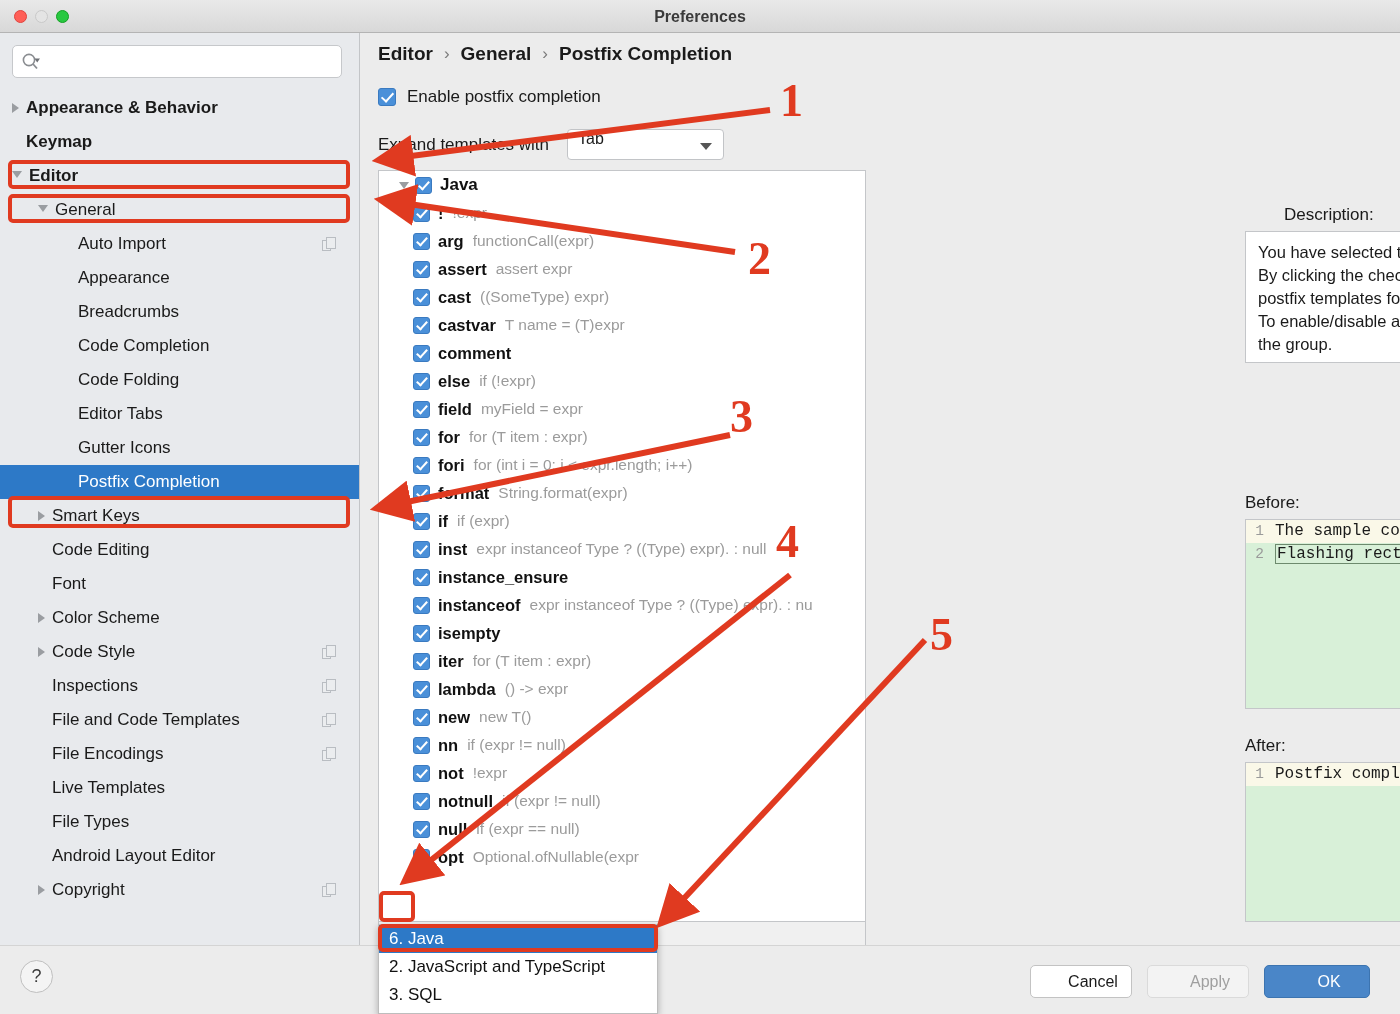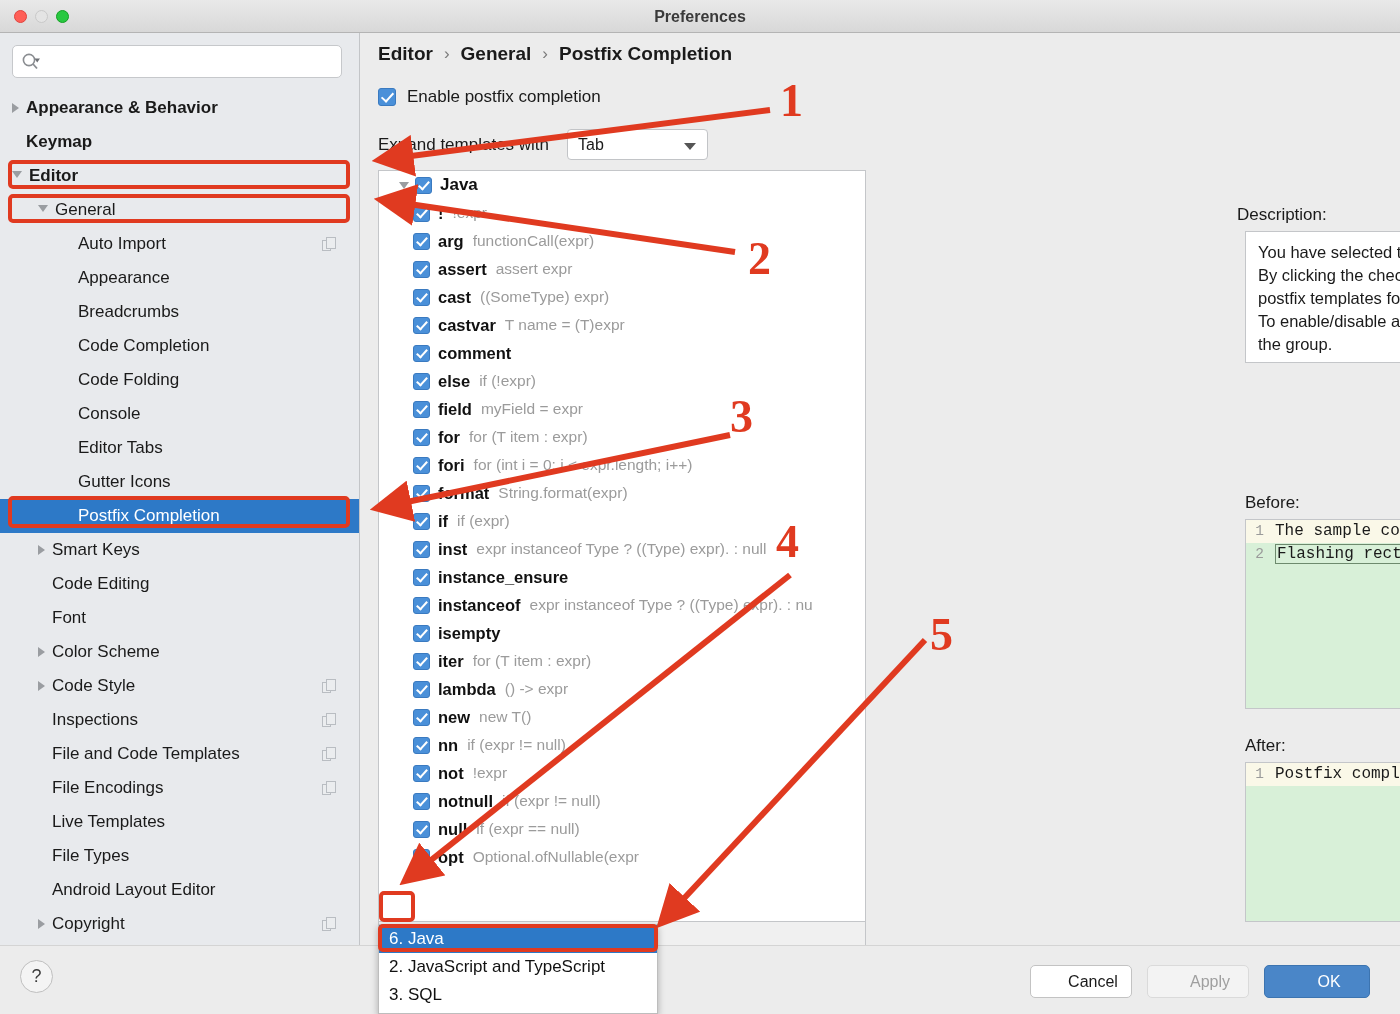--- a/index.html
+++ b/index.html
@@ -101,22 +101,22 @@
 
   .enable-row {
     position: absolute; left: 17px; top: 54px; display: flex; align-items: center; gap: 11px;
     font-size: 17px; color: #1a1a1a;
   }
   .expand-row {
     position: absolute; left: 17px; top: 96px; display: flex; align-items: center; gap: 18px;
     font-size: 17px; color: #1a1a1a;
   }
   .combo {
-    width: 141px; height: 31px; background: #fff; border: 1px solid #c2c4c7; border-radius: 4px;
-    display: flex; align-items: center; padding: 0 10px; font-size: 16px; position: relative;
+    width: 157px; height: 31px; background: #fff; border: 1px solid #c2c4c7; border-radius: 4px;
+    display: flex; align-items: flex-start; padding: 0 10px; font-size: 16px; position: relative;
   }
   .combo .caret {
     position: absolute; right: 11px; top: 13px; width: 0; height: 0;
     border-left: 6px solid transparent; border-right: 6px solid transparent; border-top: 7px solid #555;
   }
 
   
   .listbox {
     position: absolute; left: 17px; top: 137px; width: 488px; height: 752px;
     background: #fff; border: 1px solid #c4c6c9; overflow: hidden;
@@ -263,24 +263,20 @@
         <div class="row">
           <span class="arrow none" style="margin-left: 64px;"></span>
           <span class="label">Code Completion</span>
         </div>
         <div class="row">
           <span class="arrow none" style="margin-left: 64px;"></span>
           <span class="label">Code Folding</span>
         </div>
         <div class="row">
           <span class="arrow none" style="margin-left: 64px;"></span>
-          <span class="label">Console</span>
-        </div>
-        <div class="row">
-          <span class="arrow none" style="margin-left: 64px;"></span>
           <span class="label">Editor Tabs</span>
         </div>
         <div class="row">
           <span class="arrow none" style="margin-left: 64px;"></span>
           <span class="label">Gutter Icons</span>
         </div>
         <div class="row selected">
           <span class="arrow none" style="margin-left: 64px;"></span>
           <span class="label">Postfix Completion</span>
         </div>
@@ -506,21 +502,21 @@
         </div>
       </div>
 
     <div class="toolbar">
       <span class="tb-btn">+</span>
       <span class="tb-btn dis">−</span>
       <span class="tb-btn dis">✎</span>
       <span class="tb-btn dis">⧉</span>
     </div>
 
-    <div class="panel-label" style="left:876px; top:172px;">Description:</div>
+    <div class="panel-label" style="left:923px; top:172px;">Description:</div>
     <div class="descbox">You have selected the postfix completion language.
 By clicking the checkbox, you can enable/disable all
 postfix templates for the language.
 To enable/disable a postfix template select it inside
 the group.</div>
 
     <div class="panel-label" style="left:884px; top:460px;">Before:</div>
     <div class="codebox" id="before-box" style="left:884px; top:486px; width:496px; height:190px;">
         <div class="code-line">
           <span class="gutter">1</span>

